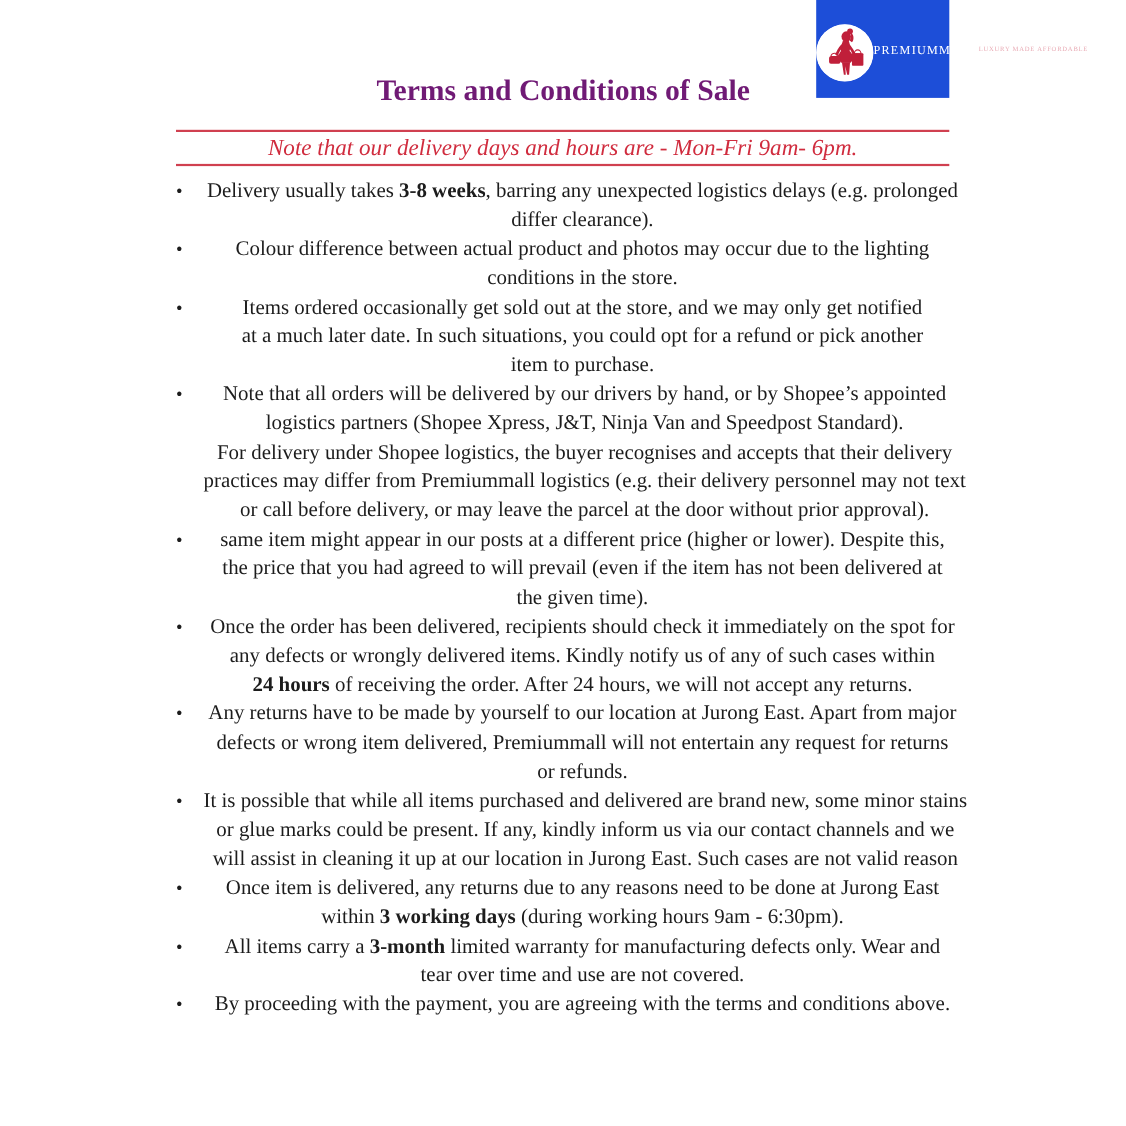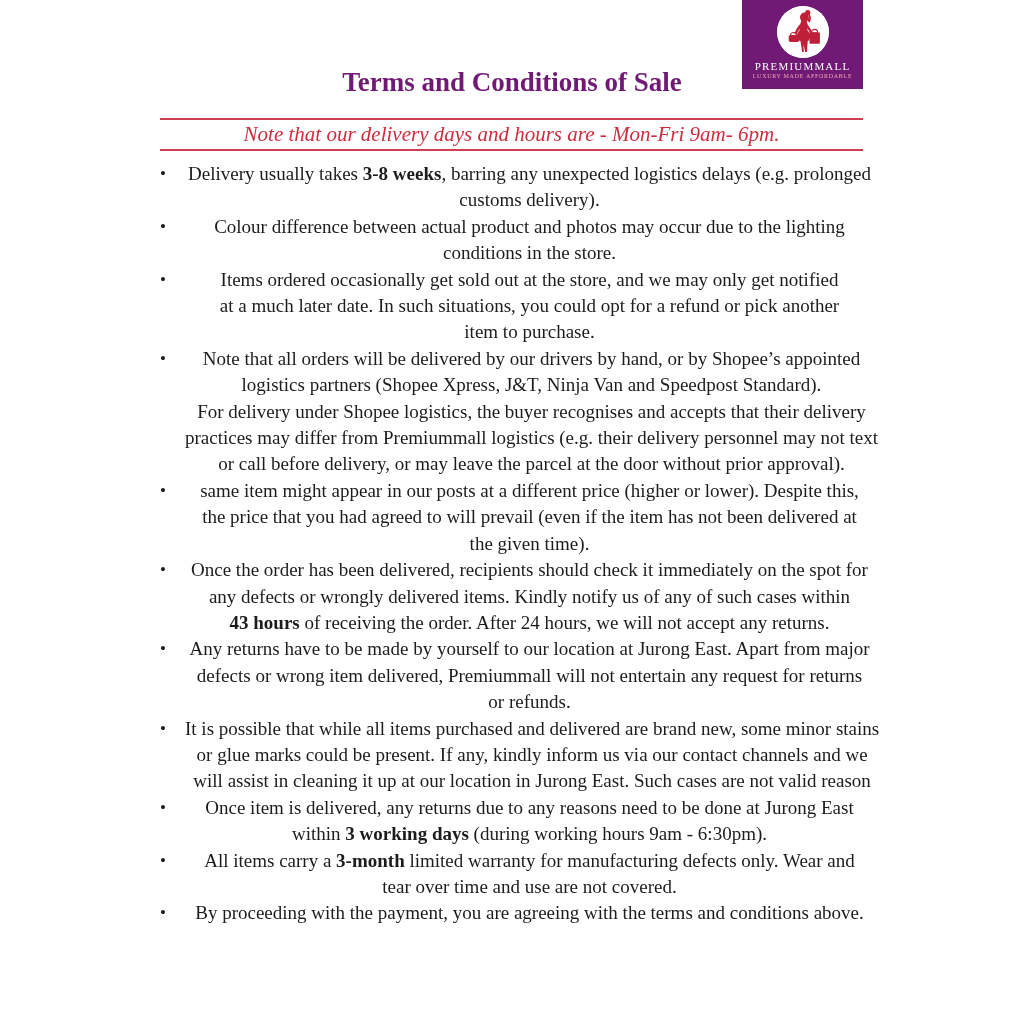--- a/index.html
+++ b/index.html
@@ -7,22 +7,22 @@
     position:relative;
     width:1024px;height:1024px;
     background:#ffffff;
     font-family:"Liberation Serif", serif;
     color:#1c1c1c;
     overflow:hidden;
   }
   
   .logo{
     position:absolute;left:742px;top:0;width:121px;height:89px;
-    background:#701a75;
-    display:flex;flex-direction:column;align-items:center;
+    background:#1d4ed8;
+    display:flex;flex-direction:row;align-items:center;
   }
   .logo-circle{
     margin-top:6px;width:52px;height:52px;border-radius:50%;
     background:#ffffff;overflow:hidden;flex:0 0 auto;
   }
   .logo-circle svg{display:block;width:52px;height:52px;}
   .logo-brand{
     margin-top:2px;color:#ffffff;font-size:11px;letter-spacing:1.2px;
     line-height:12px;white-space:nowrap;
   }
@@ -99,21 +99,21 @@
 
   <div class="notice">
     <div class="notice-text">Note that our delivery days and hours are - Mon-Fri 9am- 6pm.</div>
   </div>
 
   <div class="terms">
       <div class="term-item">
         <span class="term-bullet">•</span>
         <div class="term-text">
           <div class="term-line">Delivery usually takes <b>3-8 weeks</b>, barring any unexpected logistics delays (e.g. prolonged</div>
-          <div class="term-line">customs delivery).</div>
+          <div class="term-line">differ clearance).</div>
         </div>
       </div>
       <div class="term-item">
         <span class="term-bullet">•</span>
         <div class="term-text">
           <div class="term-line">Colour difference between actual product and photos may occur due to the lighting</div>
           <div class="term-line">conditions in the store.</div>
         </div>
       </div>
       <div class="term-item">
@@ -140,21 +140,21 @@
           <div class="term-line">same item might appear in our posts at a different price (higher or lower). Despite this,</div>
           <div class="term-line">the price that you had agreed to will prevail (even if the item has not been delivered at</div>
           <div class="term-line">the given time).</div>
         </div>
       </div>
       <div class="term-item">
         <span class="term-bullet">•</span>
         <div class="term-text">
           <div class="term-line">Once the order has been delivered, recipients should check it immediately on the spot for</div>
           <div class="term-line">any defects or wrongly delivered items. Kindly notify us of any of such cases within</div>
-          <div class="term-line"><b>43 hours</b> of receiving the order. After 24 hours, we will not accept any returns.</div>
+          <div class="term-line"><b>24 hours</b> of receiving the order. After 24 hours, we will not accept any returns.</div>
         </div>
       </div>
       <div class="term-item">
         <span class="term-bullet">•</span>
         <div class="term-text">
           <div class="term-line">Any returns have to be made by yourself to our location at Jurong East. Apart from major</div>
           <div class="term-line">defects or wrong item delivered, Premiummall will not entertain any request for returns</div>
           <div class="term-line">or refunds.</div>
         </div>
       </div>

